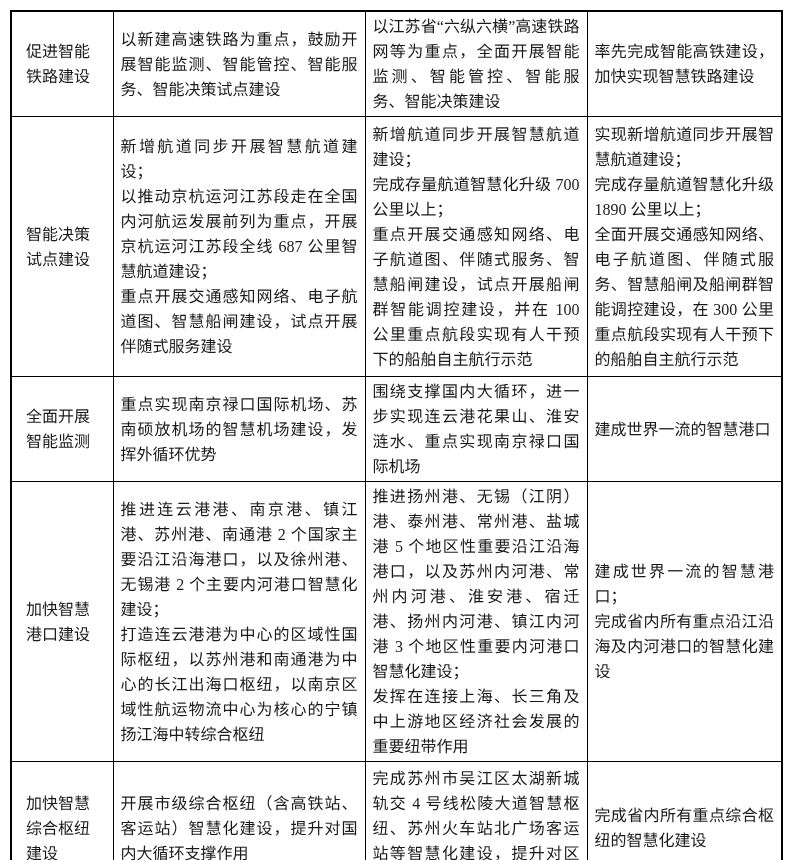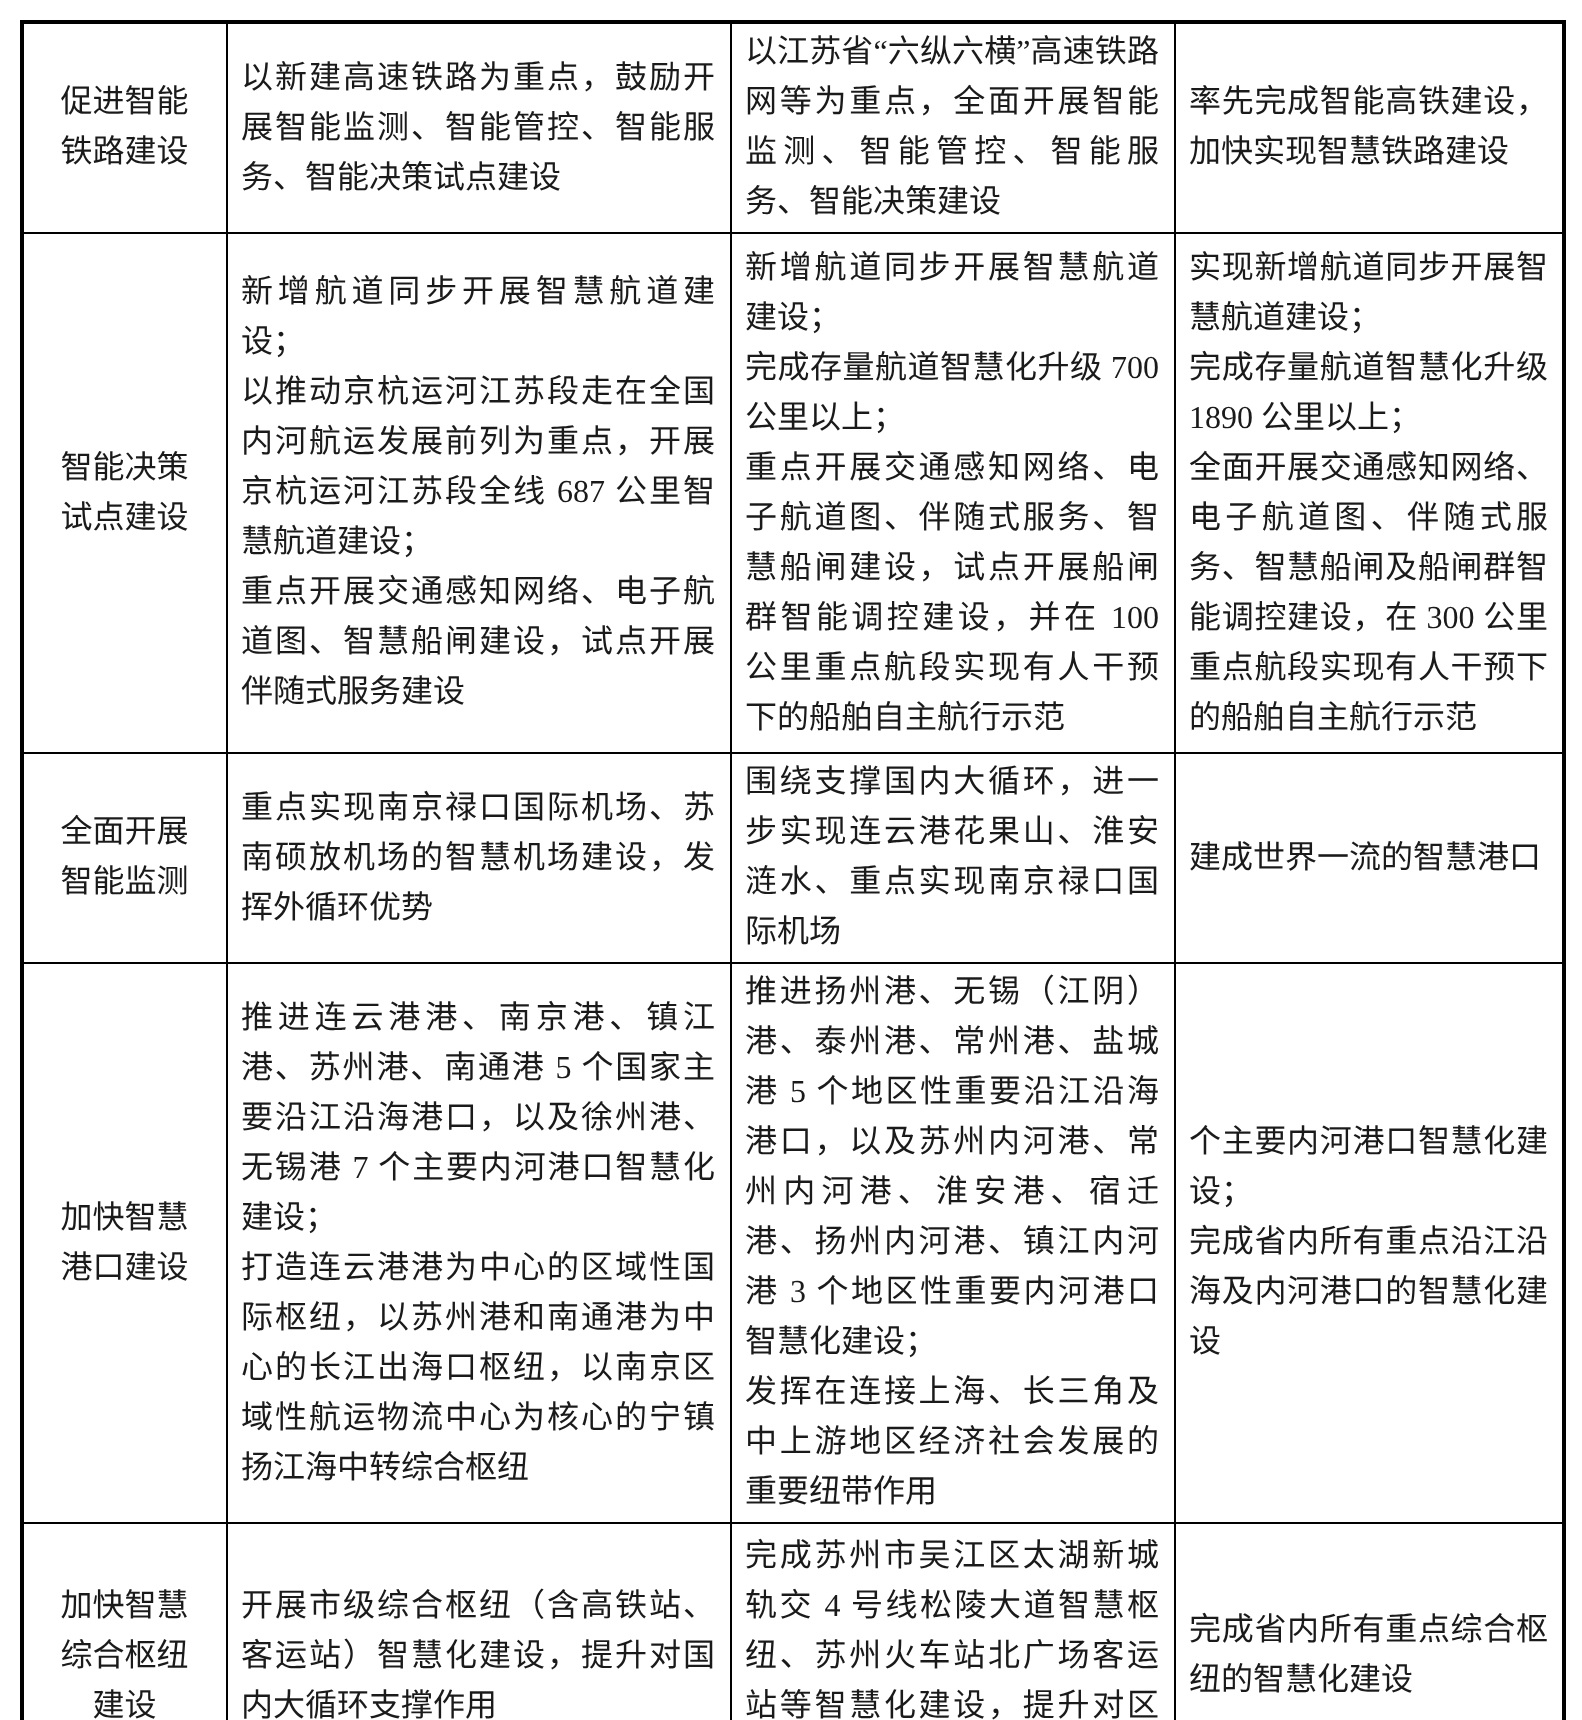--- a/index.html
+++ b/index.html
@@ -27,21 +27,20 @@
   table.doc-table td {
     border: 1px solid #000000;
     vertical-align: middle;
     color: #1a1a1a;
     font-size: 16px;
     line-height: 25px;
     box-sizing: border-box;
     overflow: hidden;
   }
   td.cat-cell {
-    text-align: center;
     padding: 2px 14px;
   }
   td.detail-cell {
     text-align: justify;
     text-justify: inter-ideograph;
     text-align-last: left;
     white-space: pre-line;
     padding: 2px 7px;
   }
   tr.r1 { height: 102px; }
@@ -81,25 +80,25 @@
 全面开展交通感知网络、电子航道图、伴随式服务、智慧船闸及船闸群智能调控建设，在 300 公里重点航段实现有人干预下的船舶自主航行示范</td>
       </tr>
       <tr class="r3">
         <td class="cat-cell">全面开展智能监测</td>
         <td class="detail-cell">重点实现南京禄口国际机场、苏南硕放机场的智慧机场建设，发挥外循环优势</td>
         <td class="detail-cell">围绕支撑国内大循环，进一步实现连云港花果山、淮安涟水、重点实现南京禄口国际机场</td>
         <td class="detail-cell">建成世界一流的智慧港口</td>
       </tr>
       <tr class="r4">
         <td class="cat-cell">加快智慧港口建设</td>
-        <td class="detail-cell">推进连云港港、南京港、镇江港、苏州港、南通港 5 个国家主要沿江沿海港口，以及徐州港、无锡港 7 个主要内河港口智慧化建设；
+        <td class="detail-cell">推进连云港港、南京港、镇江港、苏州港、南通港 2 个国家主要沿江沿海港口，以及徐州港、无锡港 2 个主要内河港口智慧化建设；
 打造连云港港为中心的区域性国际枢纽，以苏州港和南通港为中心的长江出海口枢纽，以南京区域性航运物流中心为核心的宁镇扬江海中转综合枢纽</td>
         <td class="detail-cell">推进扬州港、无锡（江阴）港、泰州港、常州港、盐城港 5 个地区性重要沿江沿海港口，以及苏州内河港、常州内河港、淮安港、宿迁港、扬州内河港、镇江内河港 3 个地区性重要内河港口智慧化建设；
 发挥在连接上海、长三角及中上游地区经济社会发展的重要纽带作用</td>
-        <td class="detail-cell">个主要内河港口智慧化建设；
+        <td class="detail-cell">建成世界一流的智慧港口；
 完成省内所有重点沿江沿海及内河港口的智慧化建设</td>
       </tr>
       <tr class="r5">
         <td class="cat-cell">加快智慧综合枢纽建设</td>
         <td class="detail-cell">开展市级综合枢纽（含高铁站、客运站）智慧化建设，提升对国内大循环支撑作用</td>
         <td class="detail-cell">完成苏州市吴江区太湖新城轨交 4 号线松陵大道智慧枢纽、苏州火车站北广场客运站等智慧化建设，提升对区域经济发展的支撑作用</td>
         <td class="detail-cell">完成省内所有重点综合枢纽的智慧化建设</td>
       </tr>
     </tbody>
   </table>

